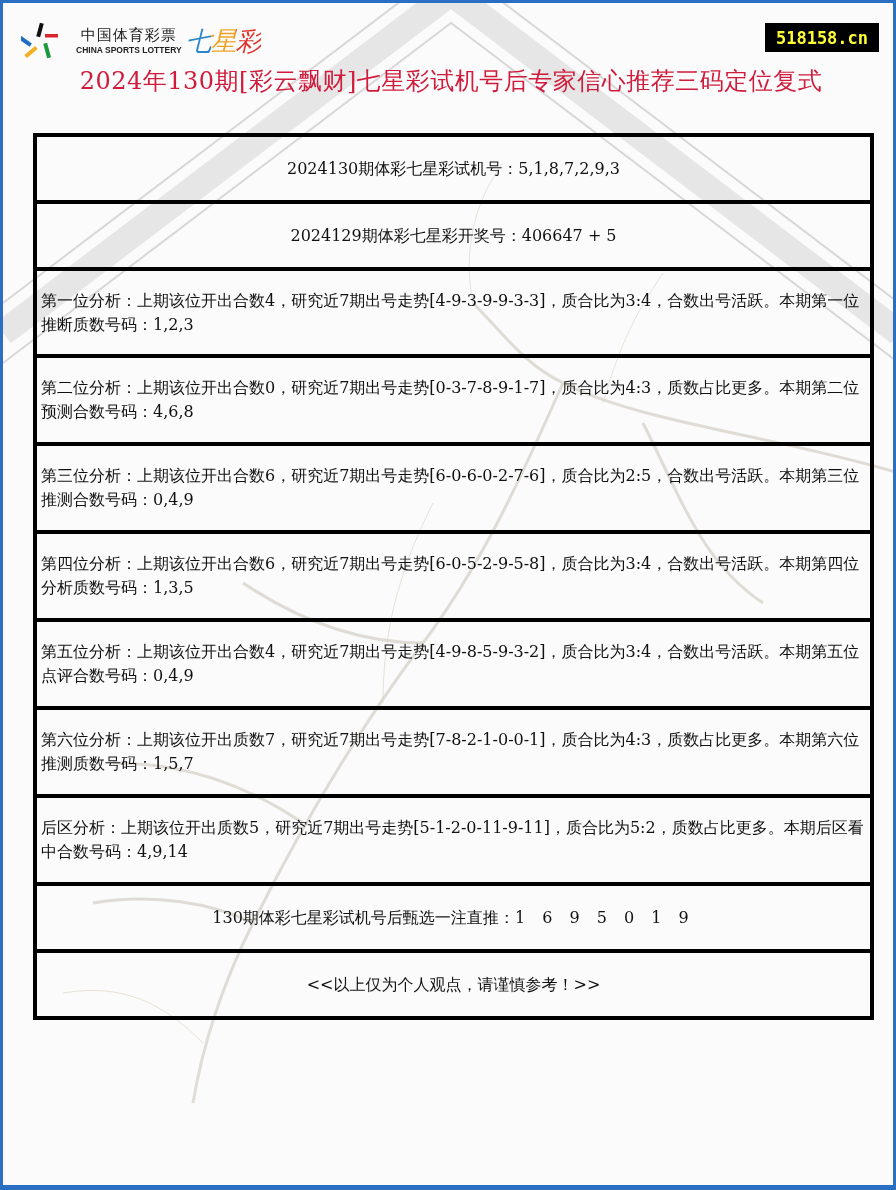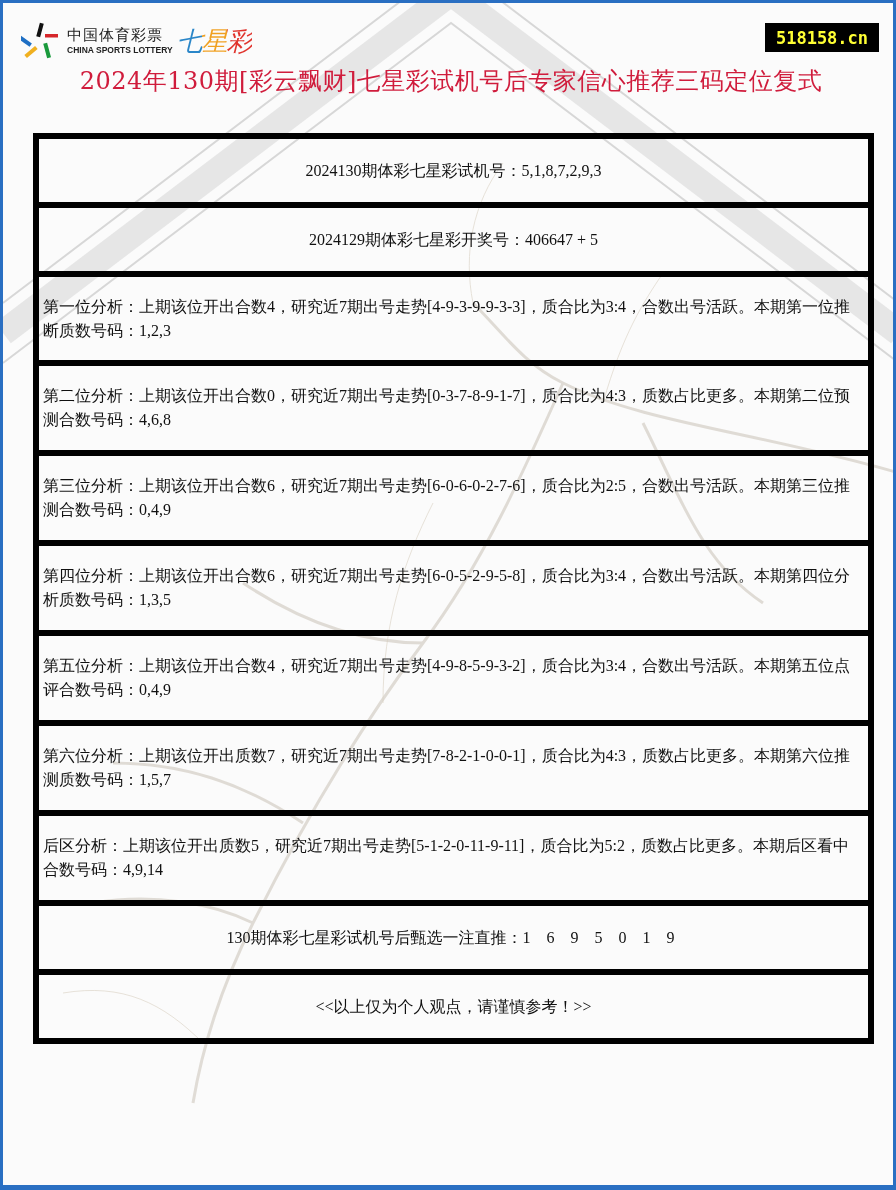--- a/index.html
+++ b/index.html
@@ -16,21 +16,21 @@
     border-bottom-width: 5px;
     background: #fbfbfb;
     overflow: hidden;
   }
   .bg-deco { position: absolute; left: 0; top: 0; width: 896px; height: 1190px; pointer-events: none; }
   .logo {
     position: absolute; left: 18px; top: 18px; height: 40px; width: 260px;
     display: flex; align-items: center;
   }
   .logo-mark { width: 40px; height: 40px; position: relative; }
-  .logo-text { margin-left: 6px; display: flex; flex-direction: column; line-height: 1; }
+  .logo-text { margin-left: 15px; display: flex; flex-direction: column; line-height: 1; align-items: center; }
   .logo-cn { font-family: "DejaVu Sans", sans-serif; font-size: 15px; color: #222; letter-spacing: 1px; }
   .logo-en { font-family: "Liberation Sans", sans-serif; font-size: 8.5px; font-weight: bold; color: #222; margin-top: 3px; }
   .logo-brand {
     margin-left: 4px; font-family: "DejaVu Sans", sans-serif; font-weight: normal; font-style: italic;
     font-size: 26px; letter-spacing: -1px;
     background: linear-gradient(90deg, #2a86c8 0%, #2a86c8 33%, #f0a020 34%, #f0a020 66%, #e0332c 67%);
     -webkit-background-clip: text; background-clip: text; color: transparent;
   }
   .site-badge {
     position: absolute; left: 762px; top: 20px; width: 114px; height: 29px;
@@ -41,25 +41,24 @@
   .page-title {
     position: absolute; left: 0; top: 62px; width: 896px; text-align: center;
     color: #d01c3c; font-size: 24px; letter-spacing: 0.5px;
     font-family: "DejaVu Serif", serif;
   }
   .content-table {
     position: absolute; left: 30px; top: 130px; width: 841px;
     border-collapse: collapse;
   }
   .content-table td {
-    border: 6px solid #000000;
+    border: 4px solid #000000;
     color: #111; font-size: 16px; line-height: 24px;
     padding: 0 4px;
     background: transparent;
-    font-family: Liberation Serif, serif;
   }
   .row-center td { text-align: center; height: 63px; }
   .row-left td { text-align: left; height: 83px; vertical-align: middle; }
   .row-left.short td { height: 84px; }
   .row-feature td { height: 99px; }
   .row-center .nums { letter-spacing: 6px; }
 </style>
 </head>
 <body>
 

